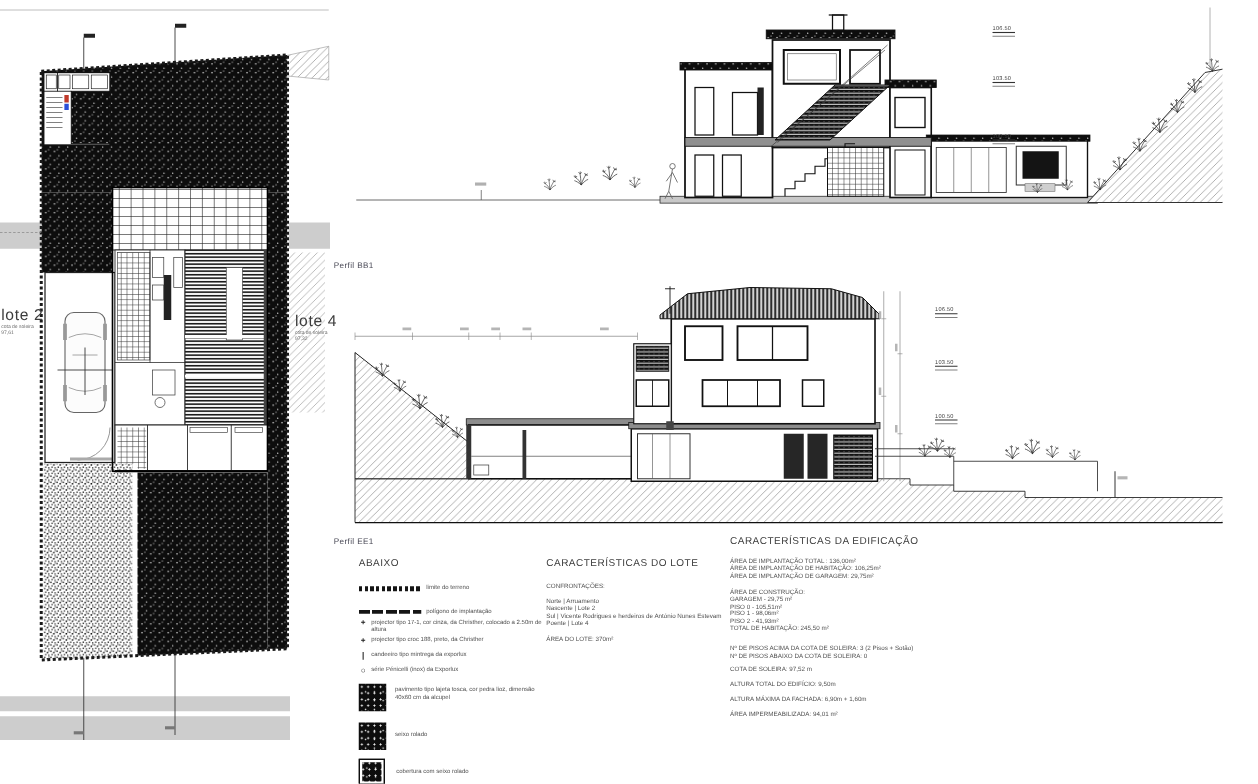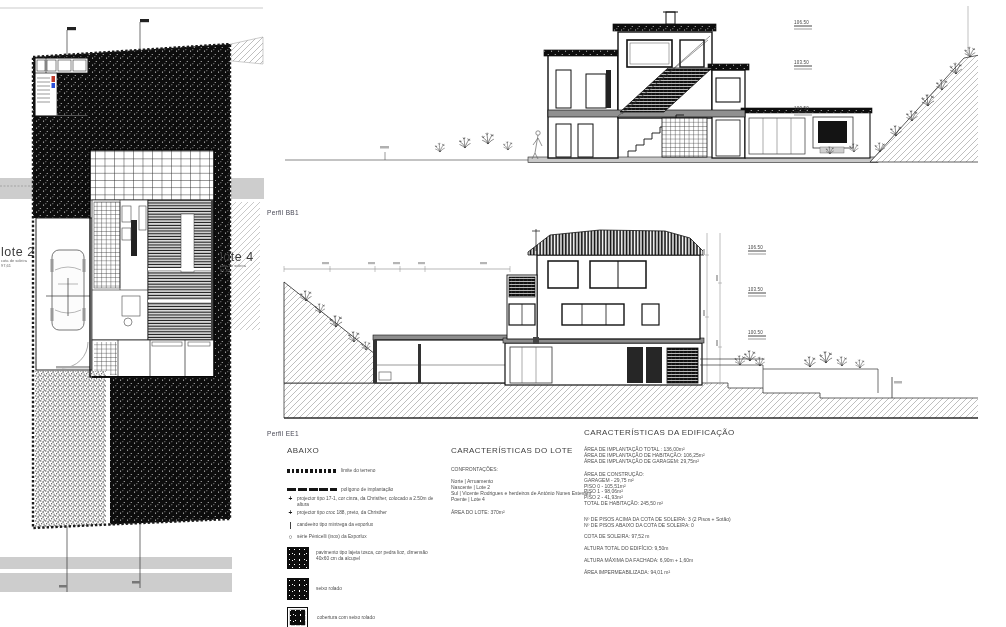--- a/index.html
+++ b/index.html
@@ -23,21 +23,21 @@
   .sym-dash{background:repeating-linear-gradient(90deg,#151515 0 2.6px,transparent 2.6px 4.6px);}
   .sym-solid{background:repeating-linear-gradient(90deg,#151515 0 9px,#fff 9px 10.8px);}
   .sym-glyph{width:7px;flex:0 0 7px;margin-right:3px;font-size:6.5px;line-height:5.6px;font-weight:bold;color:#161616;text-align:center;}
   .sw{width:22px;height:22px;flex:0 0 22px;margin-right:7px;background-color:#0d0d0d;
       background-image:radial-gradient(#fff .6px,transparent .95px),radial-gradient(#fff .5px,transparent .85px);
       background-size:5px 5px,7px 7px;background-position:0 0,2px 3px;}
   .sw-border{box-shadow:inset 0 0 0 1.8px #fff;border:1.6px solid #0d0d0d;width:19px;height:19px;flex:0 0 19px;margin-right:9px;}
   .mb13{margin-bottom:13px}.mb4{margin-bottom:4px}.mb3{margin-bottom:3px}
   .mb6{margin-bottom:6px}.mb7{margin-bottom:7px}.mb8{margin-bottom:8px}.mb9{margin-bottom:9px}
   
-  .col-lote{position:absolute;left:451px;top:446px;width:160px;}
+  .col-lote{position:absolute;left:437px;top:446px;width:160px;}
   .col-ed{position:absolute;left:584px;top:428px;width:210px;}
   .mt12{margin-top:12px}.mt10{margin-top:10px}.mt7{margin-top:7px}.mt6{margin-top:6px}.mt5{margin-top:5px}
   .lvl{font-size:4.5px;fill:#3d3d3d;font-family:"Liberation Sans",sans-serif;letter-spacing:.2px;}
 </style>
 </head>
 <body>
 
 <div class="sheet">
 
   <svg width="0" height="0">
@@ -337,21 +337,21 @@
       <path d="M622 152 V173" stroke="#333" stroke-width=".8"></path>
       <rect x="624" y="156" width="8" height="2.5" fill="#b5b5b5"></rect>
     </g>
   </svg>
 
   <div class="lote-group" style="left:1px;top:246px">
     <div class="lote-name">lote 2</div>
     <div class="lote-sub">cota de soleira</div>
     <div class="lote-sub">97,61</div>
   </div>
-  <div class="lote-group" style="left:220px;top:251px">
+  <div class="lote-group" style="left:236px;top:251px">
     <div class="lote-name">lote 4</div>
     <div class="lote-sub">cota de soleira</div>
     <div class="lote-sub">97,32</div>
   </div>
 
   <div class="perfil" style="left:267px;top:209px">Perfil BB1</div>
   <div class="perfil" style="left:267px;top:430px">Perfil EE1</div>
 
   <div class="legend">
     <div class="heading">ABAIXO</div>

